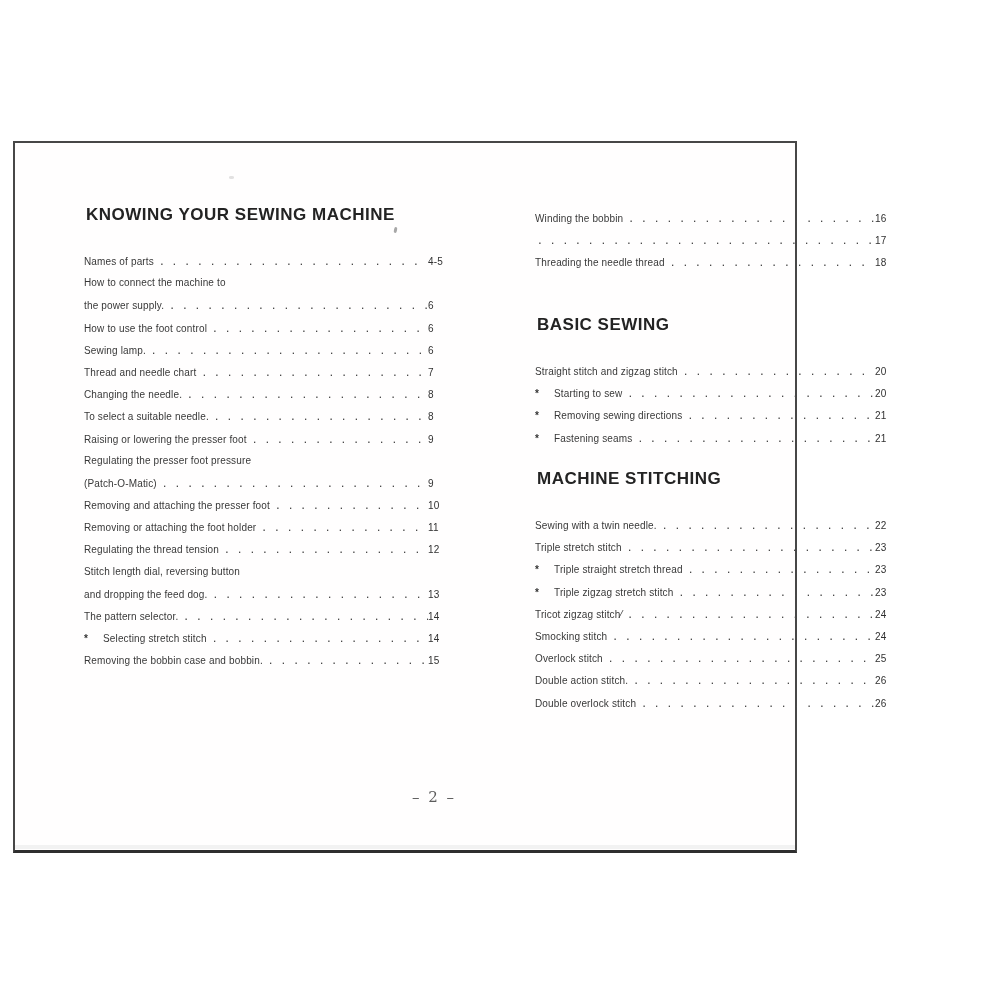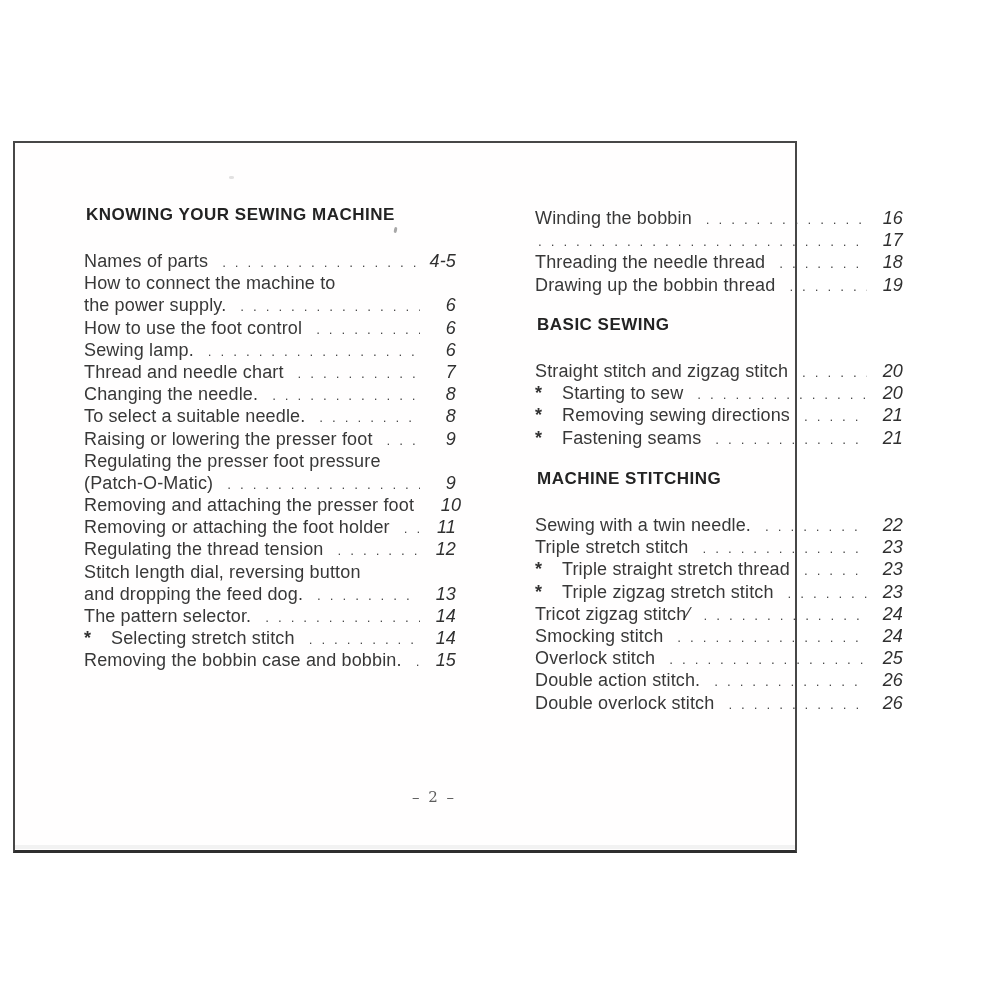--- a/index.html
+++ b/index.html
@@ -29,35 +29,34 @@
 
   .section-heading{
     font-size:17px;font-weight:bold;color:#232323;
     letter-spacing:0.5px;line-height:20px;
     margin:0 0 25px 2px;white-space:nowrap;
   }
   .toc-list{margin:0;padding:0;}
   .row{
     display:flex;align-items:baseline;
     height:22.2px;line-height:22.2px;
-    font-size:18px;letter-spacing:0.15px;color:#383838;
+    font-size:10px;letter-spacing:0.15px;color:#383838;
     white-space:nowrap;
-    gap:8px;
   }
   .bullet{flex:none;width:19px;font-weight:bold;color:#333;}
   .label{flex:none;padding-right:3px;}
   .leader{
     flex:1;min-width:0;overflow:hidden;white-space:nowrap;
     color:#4a4a4a;
   }
   .leader::after{
     content:". . . . . . . . . . . . . . . . . . . . . . . . . . . . . . . . . . . . . . . . . . . . .";
     letter-spacing:2.6px;font-size:13.5px;padding-left:3px;
   }
-  .pagenum{flex:none;min-width:28px;text-align:right;color:#303030;font-style:italic;}
+  .pagenum{flex:none;min-width:28px;text-align:left;color:#303030;}
   .footer{
     position:absolute;left:359px;top:645px;width:120px;
     text-align:center;font-family:"DejaVu Serif","Liberation Serif",serif;
     font-size:15px;color:#5c5c5c;letter-spacing:2px;
   }
   .speck{position:absolute;background:#8a8a8a;border-radius:40%;}
   #speck-1{left:379px;top:84px;width:3px;height:6px;transform:rotate(12deg);opacity:.75;}
   #speck-2{left:214px;top:33px;width:5px;height:3px;opacity:.25;}
 </style>
 </head>
@@ -169,25 +168,20 @@
           </div>
           <div class="row">
             <span class="leader"></span>
             <span class="pagenum">17</span>
           </div>
           <div class="row">
             <span class="label">Threading the needle thread</span>
             <span class="leader"></span>
             <span class="pagenum">18</span>
           </div>
-          <div class="row">
-            <span class="label">Drawing up the bobbin thread</span>
-            <span class="leader"></span>
-            <span class="pagenum">19</span>
-          </div>
         </div>
       </div>
       <div class="section" id="sec-basic">
         <div class="section-heading">BASIC SEWING</div>
         <div class="toc-list">
           <div class="row">
             <span class="label">Straight stitch and zigzag stitch</span>
             <span class="leader"></span>
             <span class="pagenum">20</span>
           </div>

